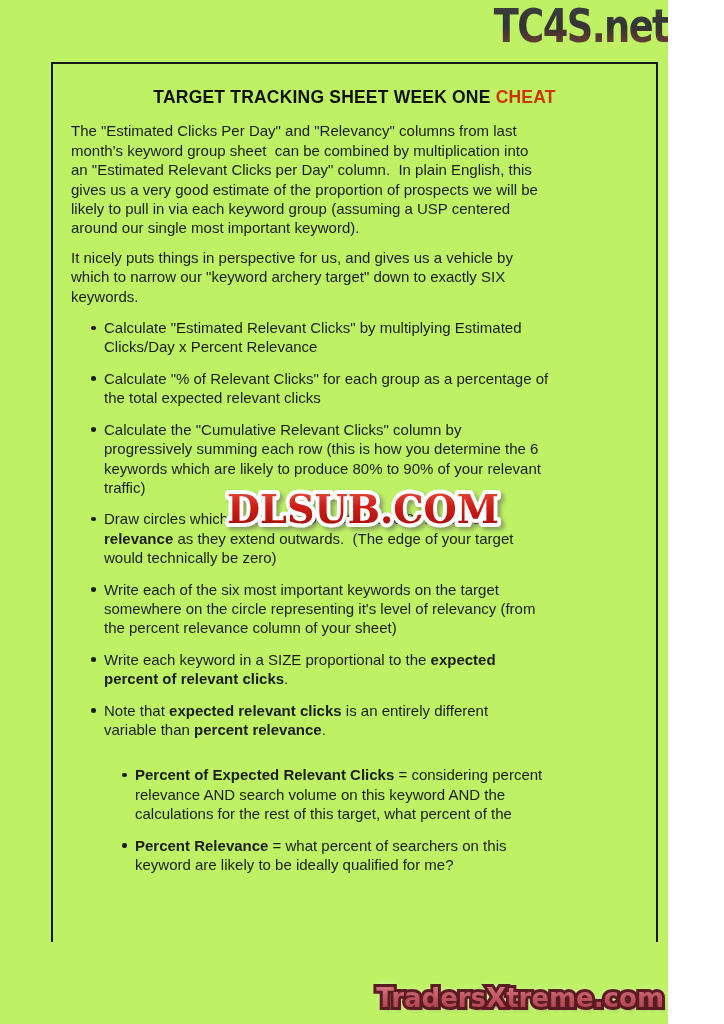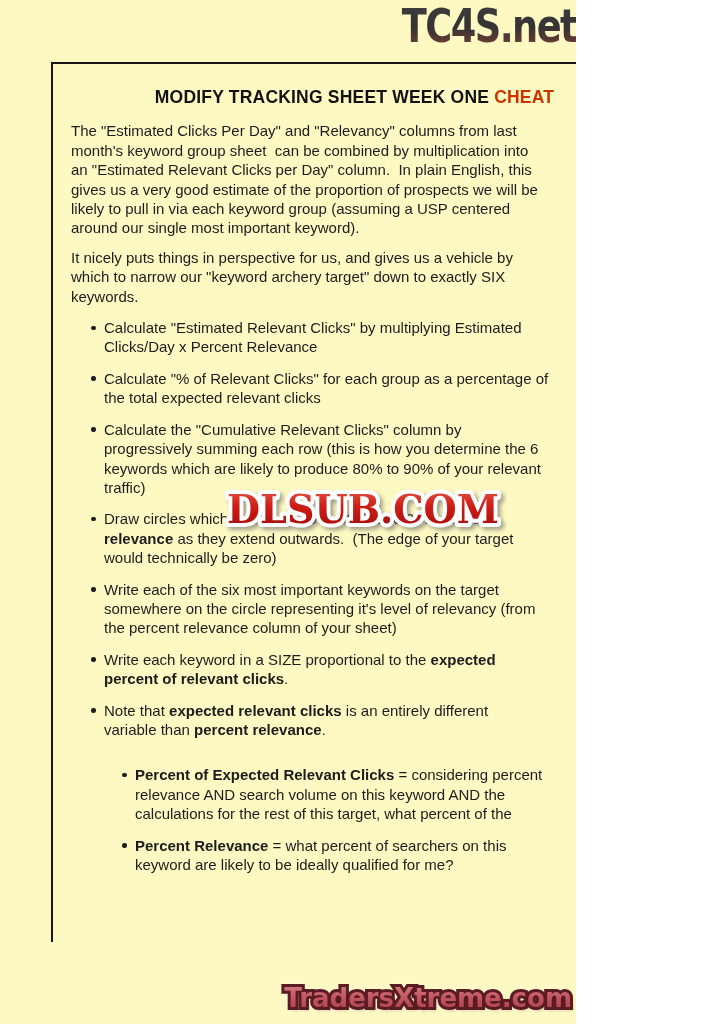--- a/index.html
+++ b/index.html
@@ -1,17 +1,17 @@
 <!DOCTYPE html>
 <html style="--accent-red: #cc3300; --watermark-red: #c6100e; --watermark-red-light: #e8604e; --watermark-red-dark: #9f0c0c; --bottom-logo-rose: #c25761; --bottom-logo-outline: #5a1b22; --body-text: #1c1c1c;"><head>
 <meta charset="utf-8">
 <style>
   html,body{margin:0;padding:0;background:#fff;}
   .page{
-    position:relative;width:576px;height:1024px;background:#fef9c3;overflow:hidden;
+    position:relative;width:668px;height:1024px;background:#bef264;overflow:hidden;
     font-family:"Liberation Sans",sans-serif;color:#1c1c1c;
   }
 
   
   .top-logo{
     position:absolute;top:2px;right:0;width:260px;text-align:right;
     font-family:"DejaVu Sans",sans-serif;font-weight:bold;font-size:46px;line-height:48px;
     letter-spacing:-2px;transform:scaleX(.8);transform-origin:100% 50%;
     background:linear-gradient(180deg,#3f3f3f 0%,#343333 52%,#5e3a34 80%,#8a5d55 100%);
     -webkit-background-clip:text;background-clip:text;color:transparent;
@@ -58,21 +58,21 @@
 </style>
 </head>
 <body>
 
 <div class="page">
 
   <div class="top-logo">TC4S.net</div>
 
   <div class="doc">
 
-    <div class="doc-title"><span>MODIFY TRACKING SHEET WEEK ONE </span><span class="accent">CHEAT</span></div>
+    <div class="doc-title"><span>TARGET TRACKING SHEET WEEK ONE </span><span class="accent">CHEAT</span></div>
 
     <p class="para">The "Estimated Clicks Per Day" and "Relevancy" columns from last
 month's keyword group sheet  can be combined by multiplication into
 an "Estimated Relevant Clicks per Day" column.  In plain English, this
 gives us a very good estimate of the proportion of prospects we will be
 likely to pull in via each keyword group (assuming a USP centered
 around our single most important keyword).</p>
 
     <p class="para">It nicely puts things in perspective for us, and gives us a vehicle by
 which to narrow our "keyword archery target" down to exactly SIX

